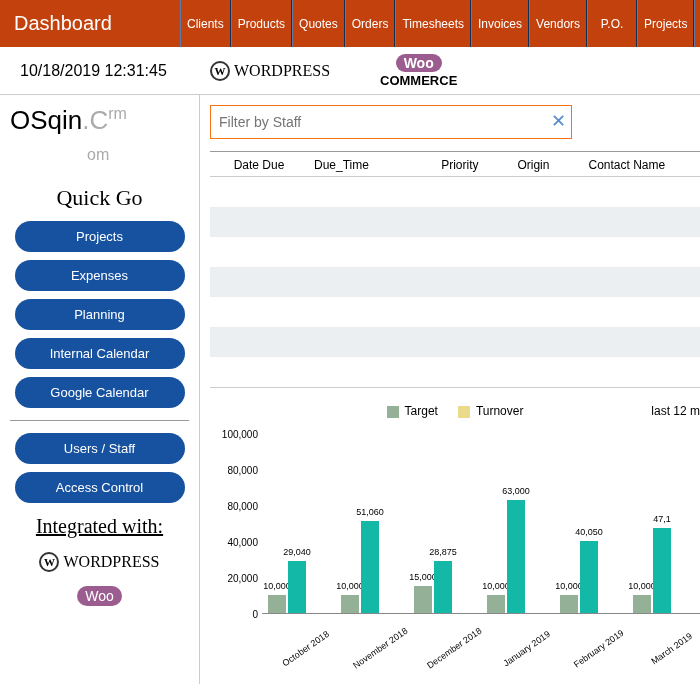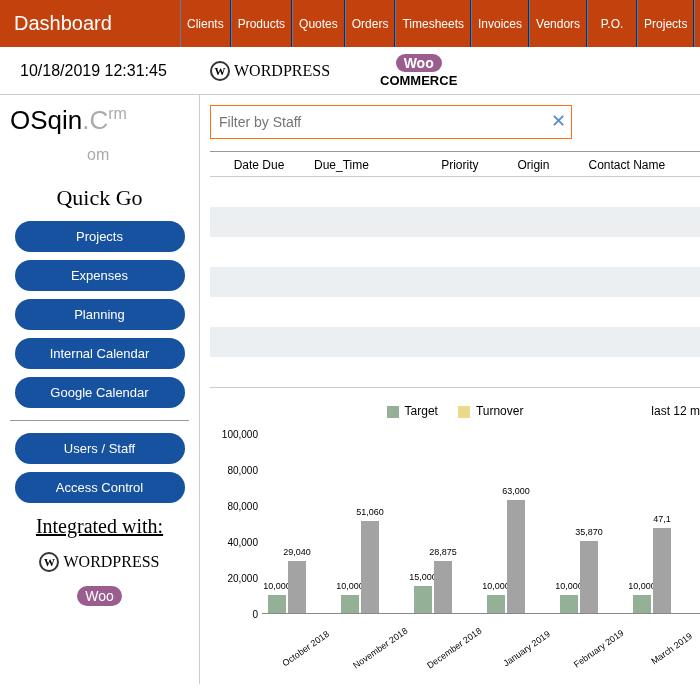--- a/index.html
+++ b/index.html
@@ -50,21 +50,21 @@
 .sw.target { background: #94b097; }
 .sw.turnover { background: #eada8c; }
 .chart-note { position: absolute; right: 0; top: 0; font-size: 12px; }
 .chart { position: relative; height: 210px; margin-left: 52px; }
 .yaxis { position: absolute; left: -48px; top: 0; height: 180px; width: 44px; }
 .ytick { position: absolute; right: 0; font-size: 10px; transform: translateY(-50%); }
 .plot { position: absolute; left: 0; bottom: 30px; top: 0; right: 0; display: flex; align-items: flex-end; gap: 12px; padding: 0 6px; border-bottom: 1px solid #888; }
 .bargroup { display: flex; align-items: flex-end; gap: 2px; width: 62px; position: relative; }
 .bar { width: 18px; position: relative; }
 .bar.t { background: #94b097; }
-.bar.v { background: #a3a3a3; }
+.bar.v { background: #14b8a6; }
 .bar .lbl { position: absolute; top: -14px; left: 50%; transform: translateX(-50%); font-size: 9px; white-space: nowrap; }
 .xlabels { position: absolute; bottom: -4px; left: 0; right: 0; display: flex; gap: 12px; padding: 0 6px; }
 .xlabel { width: 62px; font-size: 9px; text-align: center; transform: rotate(-35deg) translateY(8px); transform-origin: top center; white-space: nowrap; }
 </style>
 </head>
 <body>
 
 <div class="topnav">
   <div class="brand">Dashboard</div>
   <div class="tabs" id="top-tabs">
@@ -194,21 +194,21 @@
               </div>
               <div class="bar v" style="height: 113.4px;">
                 <div class="lbl">63,000</div>
               </div>
             </div>
             <div class="bargroup">
               <div class="bar t" style="height: 18px;">
                 <div class="lbl">10,000</div>
               </div>
               <div class="bar v" style="height: 72.09px;">
-                <div class="lbl">35,870</div>
+                <div class="lbl">40,050</div>
               </div>
             </div>
             <div class="bargroup">
               <div class="bar t" style="height: 18px;">
                 <div class="lbl">10,000</div>
               </div>
               <div class="bar v" style="height: 84.78px;">
                 <div class="lbl">47,1</div>
               </div>
             </div>

